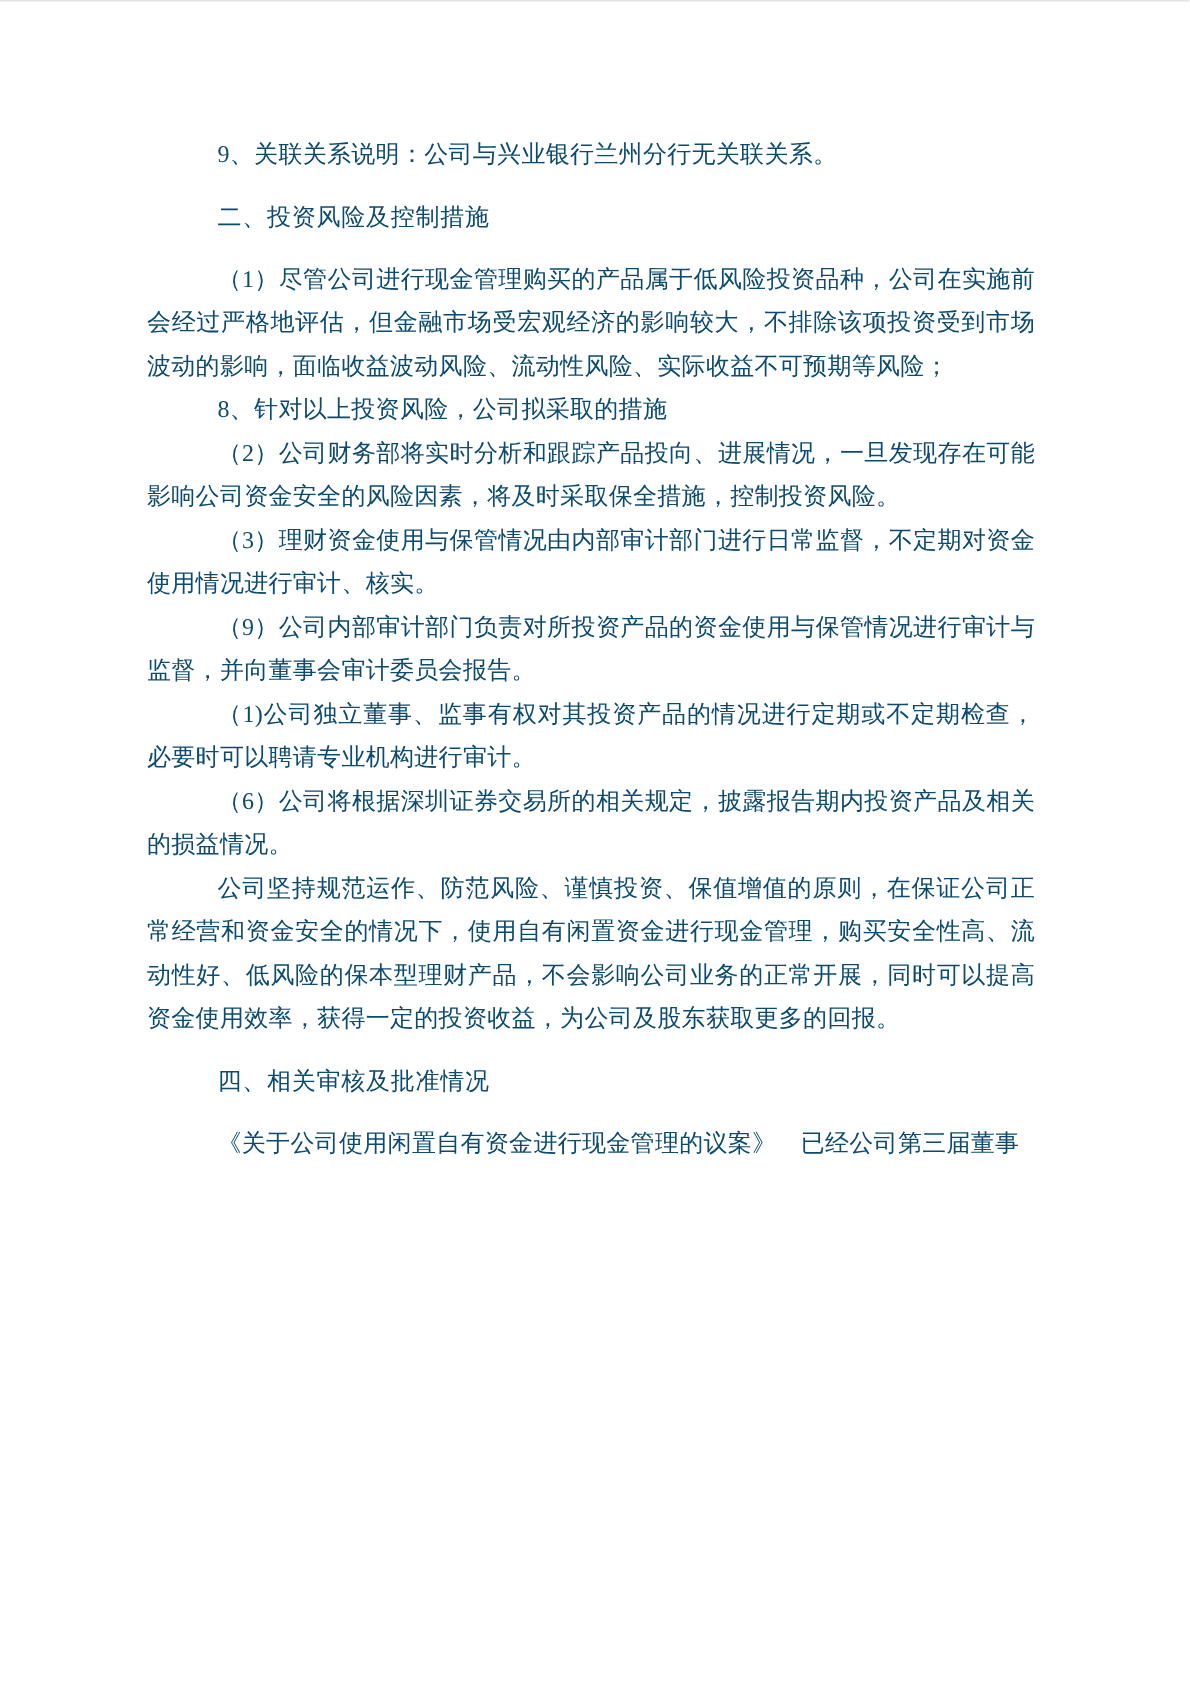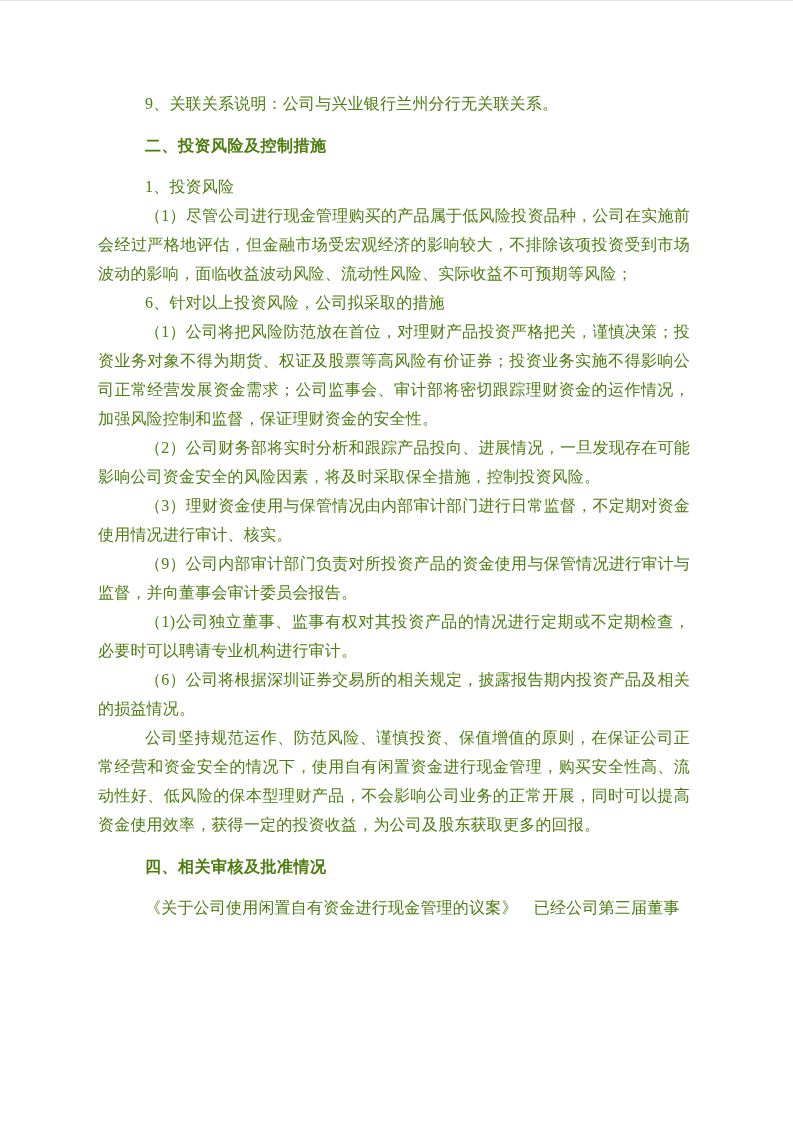--- a/index.html
+++ b/index.html
@@ -21,36 +21,34 @@
     margin: 0;
     font-size: 16px;
     line-height: 29px;
     text-align: justify;
     text-indent: 47px;
     letter-spacing: 0.2px;
     font-family: "Liberation Serif", "DejaVu Serif", serif;
   }
   .doc-body p.heading {
     margin: 13px 0 12px 0;
-    font-weight: bold;
+    font-weight: normal;
     font-family: "Liberation Sans", "DejaVu Sans", sans-serif;
     letter-spacing: 0.5px;
   }
 </style>
 </head>
 <body>
 
-<div class="page" style="background: rgb(255, 255, 255); color: #4d7c0f;">
+<div class="page" style="background: rgb(255, 255, 255); color: #0c4a6e;">
   <div class="doc-body">
       <p class="body">9、关联关系说明：公司与兴业银行兰州分行无关联关系。</p>
       <p class="heading">二、投资风险及控制措施</p>
-      <p class="body">1、投资风险</p>
       <p class="body">（1）尽管公司进行现金管理购买的产品属于低风险投资品种，公司在实施前会经过严格地评估，但金融市场受宏观经济的影响较大，不排除该项投资受到市场波动的影响，面临收益波动风险、流动性风险、实际收益不可预期等风险；</p>
-      <p class="body">6、针对以上投资风险，公司拟采取的措施</p>
-      <p class="body">（1）公司将把风险防范放在首位，对理财产品投资严格把关，谨慎决策；投资业务对象不得为期货、权证及股票等高风险有价证券；投资业务实施不得影响公司正常经营发展资金需求；公司监事会、审计部将密切跟踪理财资金的运作情况，加强风险控制和监督，保证理财资金的安全性。</p>
+      <p class="body">8、针对以上投资风险，公司拟采取的措施</p>
       <p class="body">（2）公司财务部将实时分析和跟踪产品投向、进展情况，一旦发现存在可能影响公司资金安全的风险因素，将及时采取保全措施，控制投资风险。</p>
       <p class="body">（3）理财资金使用与保管情况由内部审计部门进行日常监督，不定期对资金使用情况进行审计、核实。</p>
       <p class="body">（9）公司内部审计部门负责对所投资产品的资金使用与保管情况进行审计与监督，并向董事会审计委员会报告。</p>
       <p class="body">（1)公司独立董事、监事有权对其投资产品的情况进行定期或不定期检查，必要时可以聘请专业机构进行审计。</p>
       <p class="body">（6）公司将根据深圳证券交易所的相关规定，披露报告期内投资产品及相关的损益情况。</p>
       <p class="body">公司坚持规范运作、防范风险、谨慎投资、保值增值的原则，在保证公司正常经营和资金安全的情况下，使用自有闲置资金进行现金管理，购买安全性高、流动性好、低风险的保本型理财产品，不会影响公司业务的正常开展，同时可以提高资金使用效率，获得一定的投资收益，为公司及股东获取更多的回报。</p>
       <p class="heading">四、相关审核及批准情况</p>
       <p class="body">《关于公司使用闲置自有资金进行现金管理的议案》　已经公司第三届董事</p>
     </div>
 </div>

